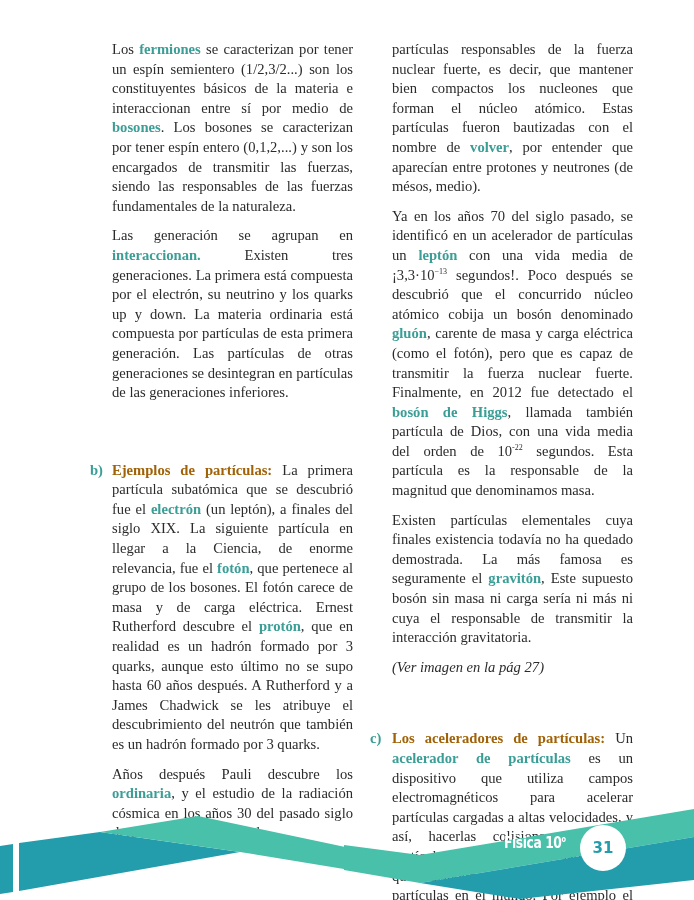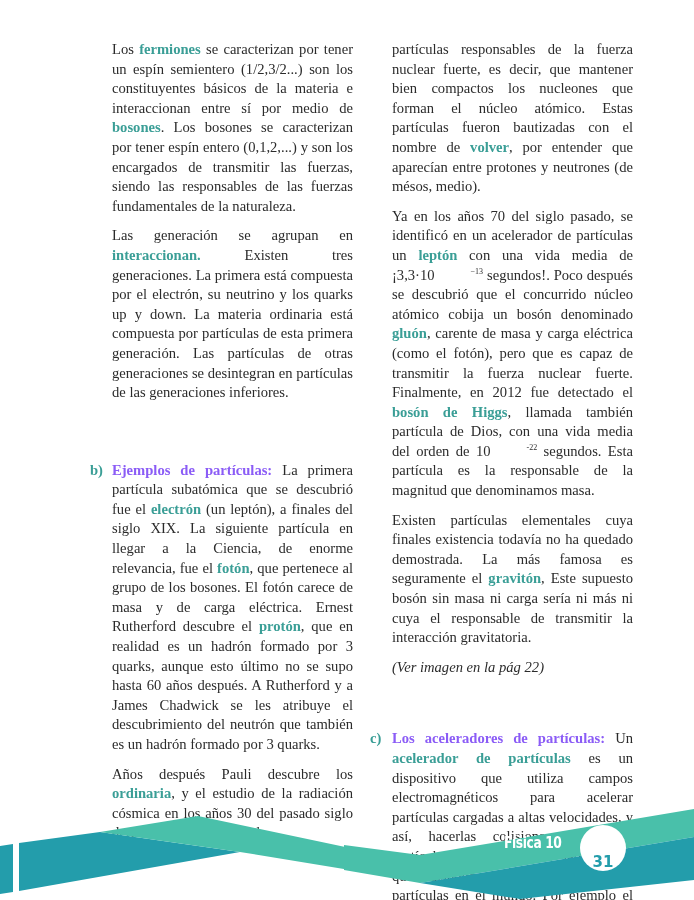--- a/index.html
+++ b/index.html
@@ -16,39 +16,39 @@
     }
     .col.left { left: 112px; }
     .col.right { left: 392px; }
     .col p { margin: 0 0 10px 0; }
     .hl { color: #3a9e96; font-weight: bold; }
     .item { position: relative; }
     .item .marker {
       position: absolute; left: -22px; top: 0;
       color: #3a9e96; font-weight: bold;
     }
-    .item .head { color: #8b5cf6; font-weight: bold; }
+    .item .head { color: #a16207; font-weight: bold; }
     .italic { font-style: italic; }
-    sup { font-size: 8px; line-height: 0; vertical-align: 6px; margin-left: 36px; }
+    sup { font-size: 8px; line-height: 0; vertical-align: 6px; }
     .spacer-b { height: 48px; }
     .spacer-c { height: 42px; }
 
     .footer { position: absolute; left: 0; top: 0; width: 680px; height: 900px; pointer-events: none; }
     .footer svg { position: absolute; left: 0; top: 0; }
     .footer-title {
       position: absolute; left: 504px; top: 834px;
       color: #ffffff; font-family: "DejaVu Sans", sans-serif;
       font-weight: bold; font-size: 15px; letter-spacing: -0.5px;
       transform: scaleX(0.82); transform-origin: left center;
     }
     .footer-title sup { font-size: 8px; vertical-align: 6px; }
     .page-circle {
       position: absolute; left: 580px; top: 825px; width: 46px; height: 46px;
       border-radius: 50%; background: #ffffff;
-      display: flex; align-items: flex-end; justify-content: center;
+      display: flex; align-items: center; justify-content: center;
     }
     .page-num {
       color: #239dab; font-family: "DejaVu Sans", sans-serif;
       font-weight: bold; font-size: 15px;
     }
   </style>
 </head>
 <body>
 
 <div class="col left">
@@ -64,21 +64,21 @@
   <p><span>Años después Pauli descubre los </span><span class="hl">ordinaria</span><span>, y el estudio de la radiación cósmica en los años 30 del pasado siglo derivó en la aparición del </span></p>
 </div>
 
 <div class="col right">
   <p><span>partículas responsables de la fuerza nuclear fuerte, es decir, que mantener bien compactos los nucleones que forman el núcleo atómico. Estas partículas fueron bautizadas con el nombre de </span><span class="hl">volver</span><span>, por entender que aparecían entre protones y neutrones (de mésos, medio).</span></p>
 
   <p><span>Ya en los años 70 del siglo pasado, se identificó en un acelerador de partículas un </span><span class="hl">leptón</span><span> con una vida media de ¡3,3·10</span><sup>−13</sup><span> segundos!. Poco después se descubrió que el concurrido núcleo atómico cobija un bosón denominado </span><span class="hl">gluón</span><span>, carente de masa y carga eléctrica (como el fotón), pero que es capaz de transmitir la fuerza nuclear fuerte. Finalmente, en 2012 fue detectado el </span><span class="hl">bosón de Higgs</span><span>, llamada también partícula de Dios, con una vida media del orden de 10</span><sup>-22</sup><span> segundos. Esta  partícula es la responsable de la magnitud que denominamos masa.</span></p>
 
   <p><span>Existen partículas elementales cuya finales existencia todavía no ha quedado demostrada. La más famosa es seguramente el </span><span class="hl">gravitón</span><span>, Este supuesto bosón sin masa ni carga sería ni más ni cuya el responsable de transmitir la interacción gravitatoria.</span></p>
 
-  <p class="italic">(Ver imagen en la pág 22)</p>
+  <p class="italic">(Ver imagen en la pág 27)</p>
 
   <div class="spacer-c"></div>
 
   <p class="item"><span class="marker">c)</span><span class="head">Los aceleradores de partículas:</span><span> Un </span><span class="hl">acelerador de partículas</span><span> es un dispositivo que utiliza campos electromagnéticos para acelerar partículas cargadas a altas velocidades, y así, hacerlas colisionar con otras partículas. Existen varios laboratorios que disponen de aceleradores de partículas en el mundo. Por ejemplo el  FERMILAB (Fermi National Accelerator Laboratory) ubicado en Chicago USA, el SLAC (Stanford Linear Accelerator Center) ubicado en la Universidad de Stanford en California, y el DESY (Deutsches Elektronen Synchrotron) situado en Hamburgo.</span></p>
 </div>
 
 <div class="footer">
   <svg width="694" height="900" viewBox="0 0 694 900">
 
     <polygon points="0,846 13,844 13,892 0,894" fill="#239dab"></polygon>

